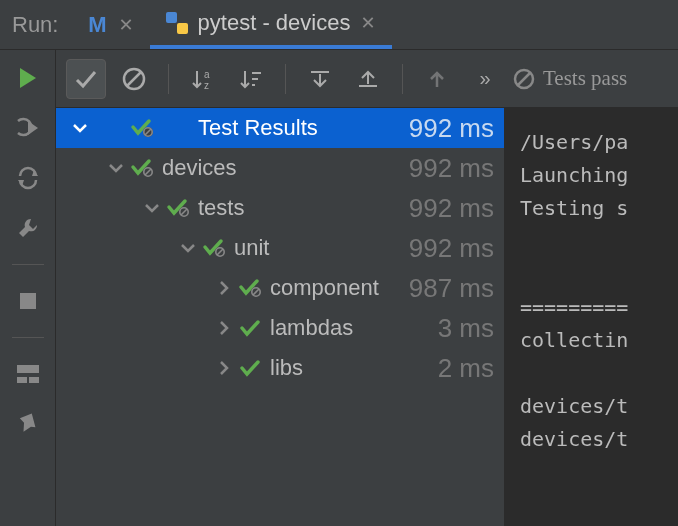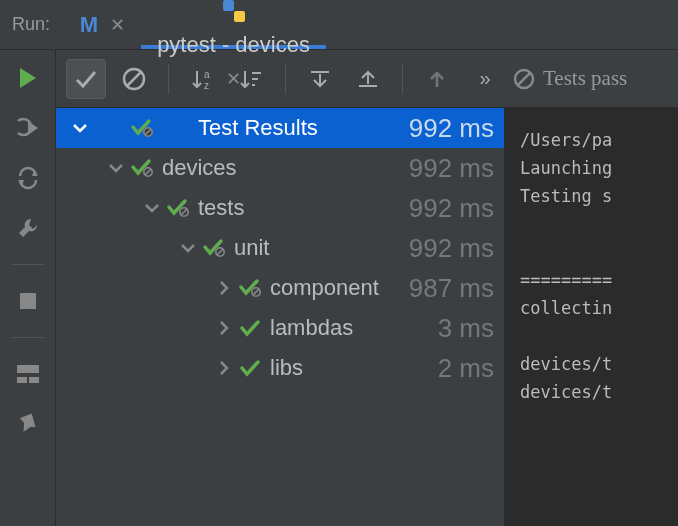--- a/index.html
+++ b/index.html
@@ -11,30 +11,30 @@
     color: #bbbbbb;
     overflow: hidden;
   }
   
   .top-row {
     height: 50px;
     display: flex;
     align-items: center;
     border-bottom: 1px solid #2b2b2b;
   }
-  .run-label { padding: 0 12px; color: #999; font-size: 18px; }
+  .run-label { padding: 0 12px; color: #999; font-size: 22px; }
   .tab {
     display: flex; align-items: center;
     height: 100%;
     padding: 0 16px;
     gap: 10px;
     color: #bbb;
     font-size: 22px;
   }
-  .tab.active { border-bottom: 4px solid #3a7bd5; color: #ccc; flex-direction: column; }
+  .tab.active { border-bottom: 4px solid #3a7bd5; color: #ccc; }
   .tab-close { color: #888; font-size: 18px; }
   .tab-icon { width: 22px; height: 22px; display: inline-flex; align-items: center; justify-content: center; }
   .m-icon { color:#4a87d4; font-weight:bold; font-size:22px; }
   .py-icon { position:relative; width:22px; height:22px; }
   .py-y { position:absolute; width:11px; height:11px; background:#f9c846; bottom:0; right:0; border-radius:2px; }
   .py-b { position:absolute; width:11px; height:11px; background:#4a87d4; top:0; left:0; border-radius:2px; }
   
   
   .main {
     display: flex;
@@ -85,21 +85,21 @@
   .tree {
     width: 448px;
     background:#3c3f41;
     overflow:hidden;
   }
   .out {
     flex:1;
     background:#2b2b2b;
     padding: 18px 0 0 16px;
     font-family: "Menlo","Consolas",monospace;
-    font-size: 17px;
+    font-size: 20px;
     color:#bbb;
     white-space:nowrap;
     overflow:hidden;
     line-height: 1.65;
   }
   
   .row {
     height: 40px;
     display:flex; align-items:center;
     padding-right: 10px;

